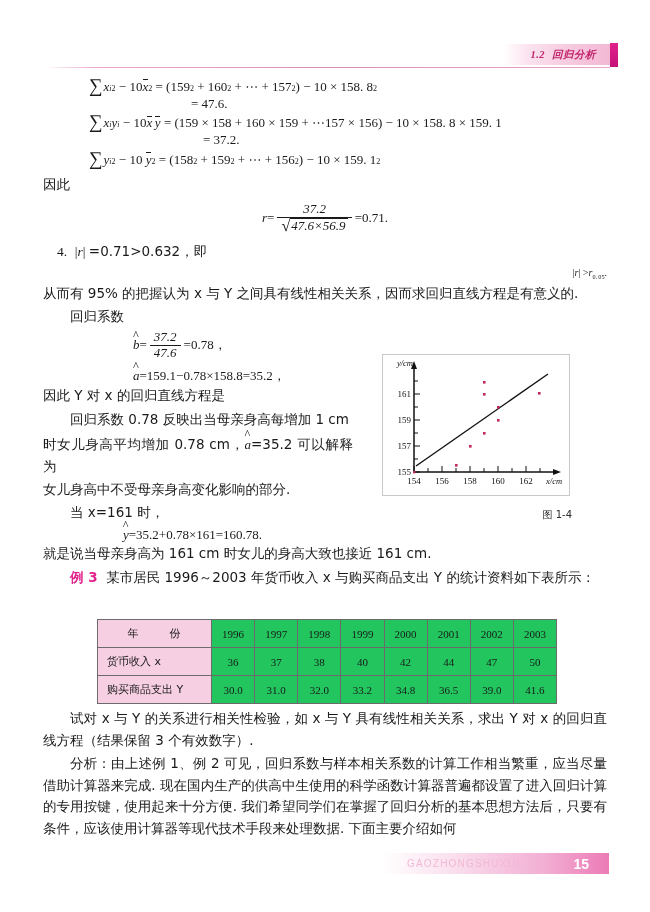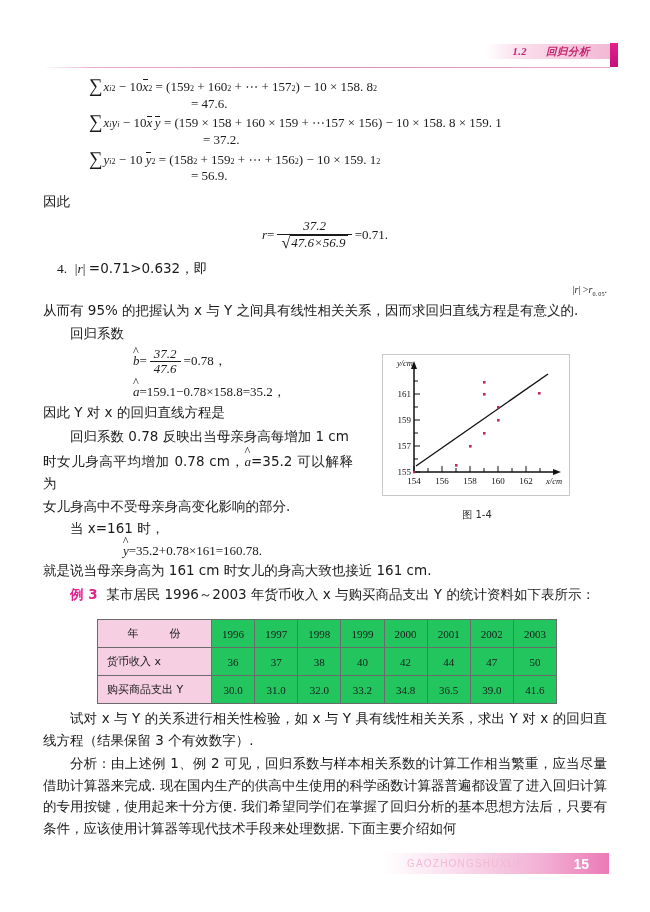--- a/index.html
+++ b/index.html
@@ -21,33 +21,32 @@
     position: absolute;
     top: 44px;
     left: 0;
     right: 0;
     height: 30px;
   }
   .header-tab {
     position: absolute;
     right: 40px;
     top: 0;
-    height: 15px;
-    padding: 0 20px 0 26px;
+    height: 21px;
+    padding: 0 14px 0 26px;
     display: flex;
     align-items: center;
     background: linear-gradient(to right, #ffffff 0%, #fbe3ef 22%, #f6c8de 65%, #f3b9d4 100%);
     font-family: "Liberation Serif", serif;
     font-style: italic;
     font-size: 10.5px;
     font-weight: bold;
     letter-spacing: 0.5px;
     color: #c1246c;
     white-space: nowrap;
-    gap: 12px;
   }
   .header-tab .sec-no { margin-right: 7px; }
   .header-cap {
     position: absolute;
     right: 32px;
     top: -1px;
     width: 8px;
     height: 24px;
     background: linear-gradient(to bottom, #e2218c, #c5117a);
   }
@@ -158,21 +157,21 @@
   .figure-box {
     width: 188px;
     height: 142px;
     border: 1px solid #c9c9c9;
     background: #ffffff;
     box-sizing: border-box;
     position: relative;
   }
   .fig-caption {
     margin-top: 12px;
-    text-align: center;
+    text-align: right;
     font-size: 10px;
     font-family: "DejaVu Sans", "Liberation Sans", sans-serif;
     color: #2a2a2a;
   }
 
   
   .data-table-wrap {
     position: absolute;
     left: 97px;
     top: 619px;
@@ -279,23 +278,20 @@
       <span class="sigma">∑</span><i>x</i><sub><i>i</i></sub><i>y</i><sub><i>i</i></sub>&nbsp;−&nbsp;10<span class="ovl"><i>x</i></span> <span class="ovl"><i>y</i></span>&nbsp;=&nbsp;(159&nbsp;×&nbsp;158&nbsp;+&nbsp;160&nbsp;×&nbsp;159&nbsp;+&nbsp;⋯157&nbsp;×&nbsp;156)&nbsp;−&nbsp;10&nbsp;×&nbsp;158.&nbsp;8&nbsp;×&nbsp;159.&nbsp;1
     </div>
     <div class="eq-row eq-indent-3">
       <span>= 37.2.</span>
     </div>
   </div>
 
   <div class="math-block" style="margin-top:4px;">
     <div class="eq-row eq-indent-1">
       <span class="sigma">∑</span><i>y</i><sub><i>i</i></sub><sup>2</sup>&nbsp;−&nbsp;10&nbsp;<span class="ovl"><i>y</i></span><sup>2</sup>&nbsp;=&nbsp;(158<sup>2</sup>&nbsp;+&nbsp;159<sup>2</sup>&nbsp;+&nbsp;⋯&nbsp;+&nbsp;156<sup>2</sup>)&nbsp;−&nbsp;10&nbsp;×&nbsp;159.&nbsp;1<sup>2</sup>
-    </div>
-    <div class="eq-row eq-indent-2">
-      <span>= 56.9.</span>
     </div>
   </div>
 
   <p class="para" style="margin-top:8px;">因此</p>
 
   <div class="math-block" style="text-align:center; margin-top:7px; margin-bottom:6px;">
     <span style="font-size:13px;"><i>r</i>=<span class="frac">
           <span class="num">37.2</span>
           <span class="den"><span class="sqrt">
               <span class="rad">√</span>

